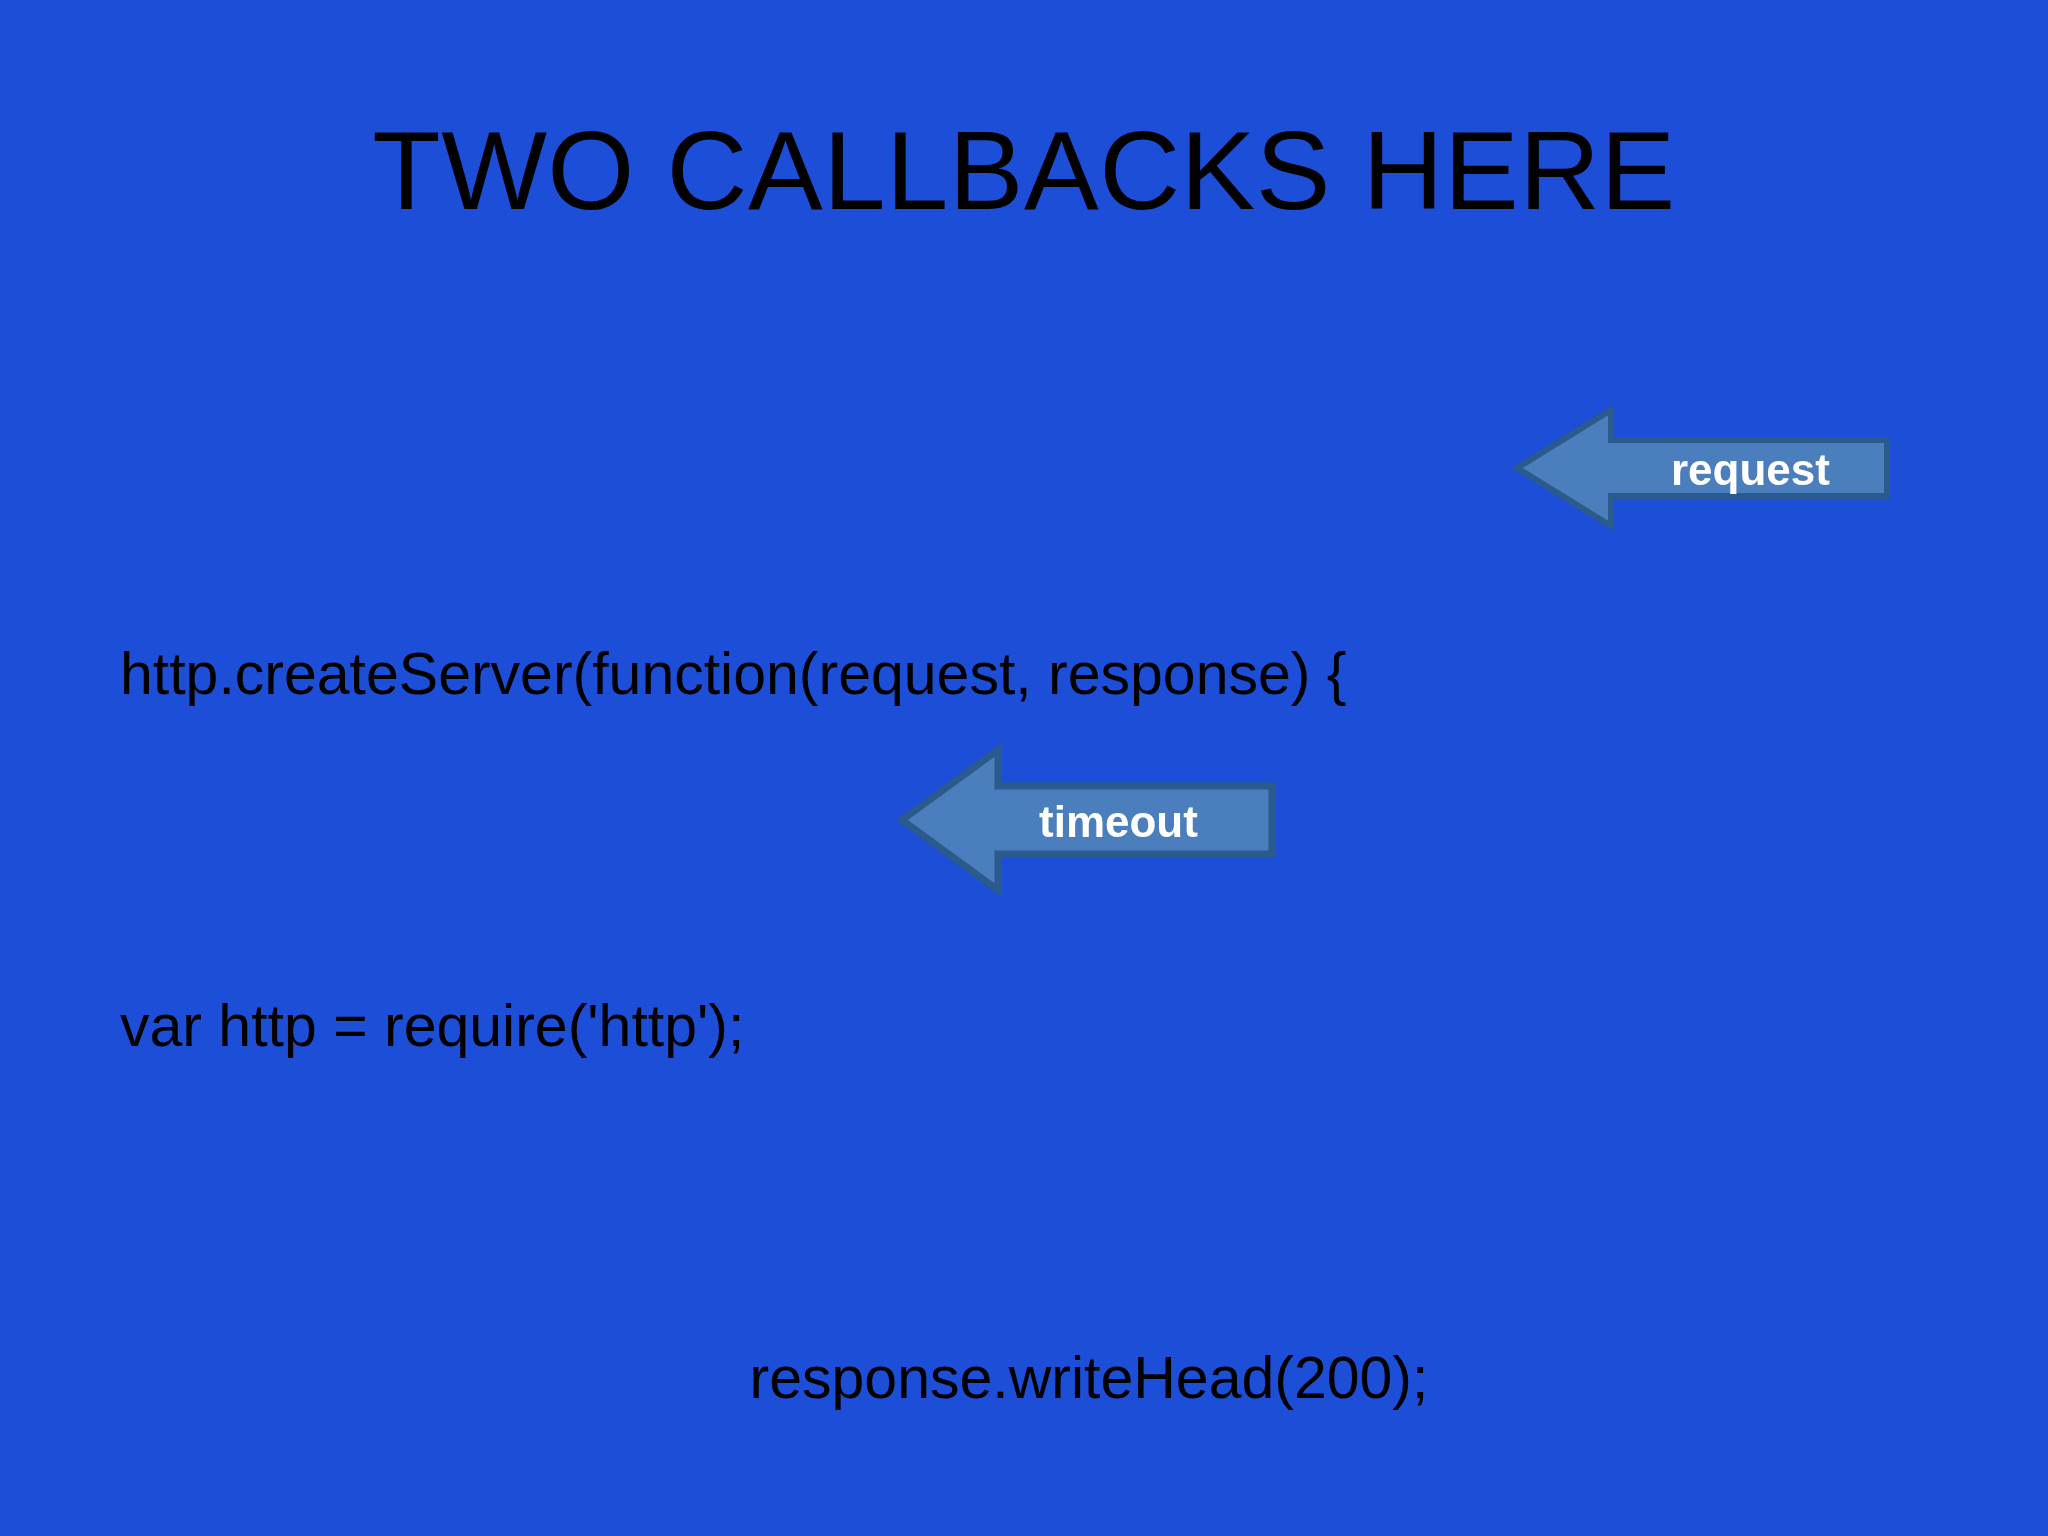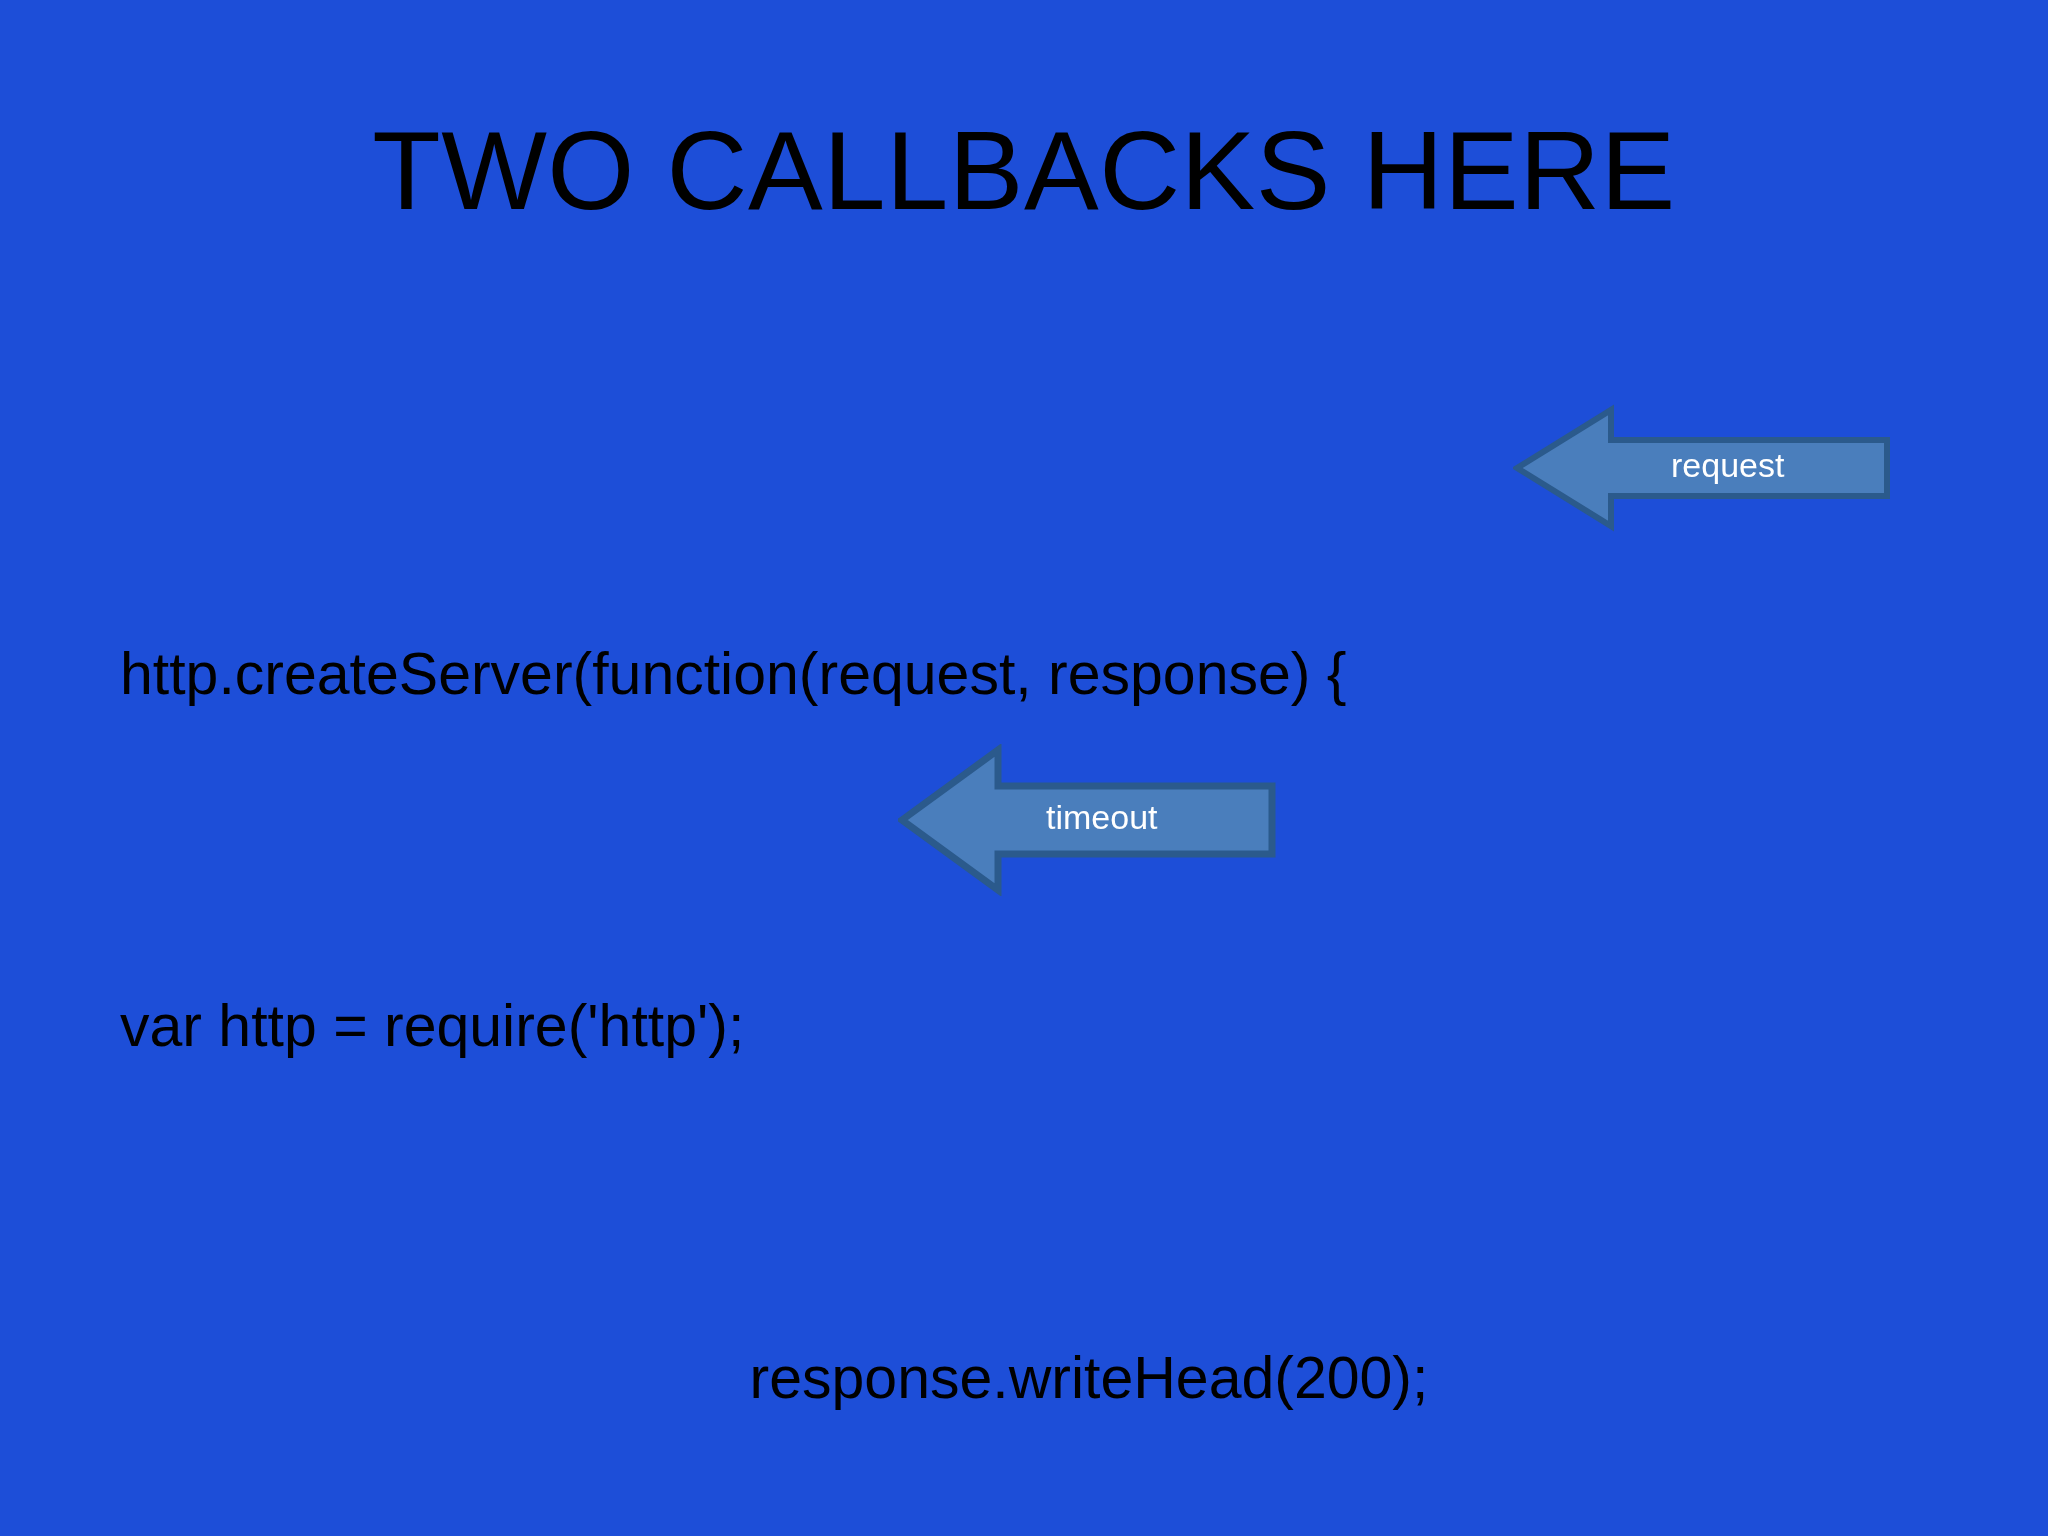--- a/index.html
+++ b/index.html
@@ -63,44 +63,45 @@
   
   .arrow {
     position: absolute;
     display: block;
   }
   .arrow svg { display: block; }
   .arrow-label {
     position: absolute;
     color: #ffffff;
     font-family: "Liberation Sans", sans-serif;
-    font-size: 34px;
+    font-size: 44px;
     line-height: 1;
     white-space: nowrap;
+    font-weight: bold;
   }
 
   #arrow-request {
     left: 1513px;
     top: 404px;
     width: 378px;
     height: 128px;
   }
   #arrow-request .arrow-label {
     left: 158px;
     top: 44px;
   }
 
   #arrow-timeout {
     left: 898px;
     top: 744px;
     width: 378px;
     height: 152px;
   }
   #arrow-timeout .arrow-label {
-    left: 148px;
+    left: 141px;
     top: 56px;
   }
 </style>
 </head>
 <body>
 
 <div class="slide">
 
   <div class="slide-title">TWO CALLBACKS HERE</div>
 

